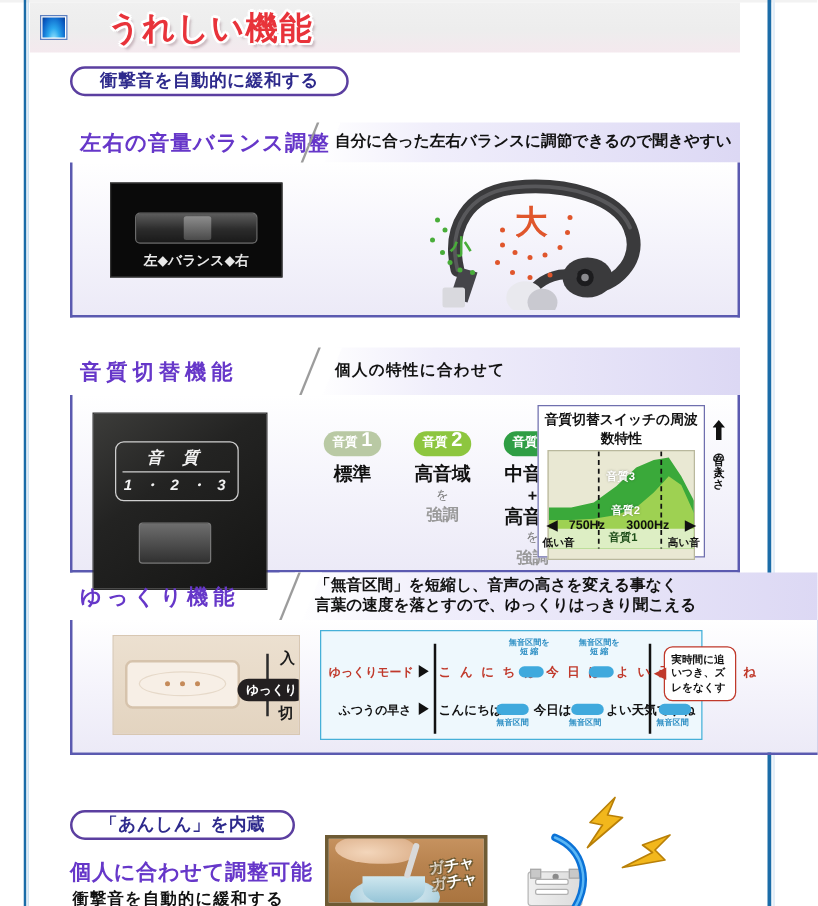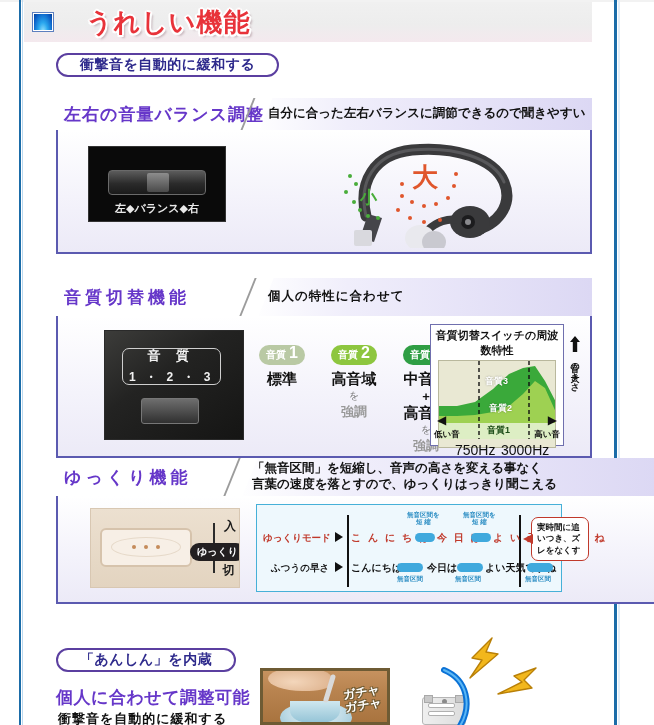--- a/index.html
+++ b/index.html
@@ -150,21 +150,21 @@
   .qcol .sm { color:#777; font-size:10px; }
   .qcol .gy { color:#999; font-size:13px; font-weight:bold; }
 
   
   .chart-box {
     position:absolute; border:1.5px solid #6f6fae; background:#fff;
   }
   .chart-title { text-align:center; font-size:11px; font-weight:bold; color:#111; padding:3px 0 2px; letter-spacing:0; }
   .chart-plot { position:relative; background:#e9e8d3; border:1px solid #b9b89d; overflow:hidden; }
   .chart-svg { display:block; }
-  .chart-xlab { position:absolute; font-size:14px; font-weight:normal; color:#111;margin-top:27px; }
+  .chart-xlab { position:absolute; font-size:10px; font-weight:bold; color:#111; }
   .chart-foot { position:absolute; font-size:8.5px; font-weight:bold; color:#111; }
   .chart-arrow { position:absolute; font-size:12px; color:#111; line-height:1; }
   .chart-ylab {
     position:absolute; writing-mode:vertical-rl; font-size:9px; font-weight:bold; color:#111;
     letter-spacing:0px;
   }
   .chart-inlbl { position:absolute; font-size:9px; font-weight:bold; color:#fff;
     background:rgba(0,0,0,0); text-shadow:0 0 2px rgba(0,0,0,.35); }
   .chart-inlbl.dark { color:#1d4d18; text-shadow:none; }
 
@@ -353,21 +353,21 @@
     <div class="feat-head" style="height:38px;">
       <div class="feat-title spaced" style="width:196px;">音質切替機能</div>
       <div class="feat-desc spaced">
         <div class="slash"></div>
           <div class="slashline"></div>
         <span style="position:relative; z-index:4;">個人の特性に合わせて</span>
       </div>
     </div>
     <div class="feat-body" style="height:142px;">
 
-      <div class="photo ph-quality" style="left:46px; top:14px; width:140px; height:110px;">
+      <div class="photo ph-quality" style="left:16px; top:14px; width:140px; height:142px;font-style:italic;">
         <div class="plate">
           <div class="t1">音 質</div>
           <div class="sep"></div>
           <div class="t2">1 ・ 2 ・ 3</div>
         </div>
         <div class="slider"></div>
       </div>
 
       <div class="qcol" style="left:186px; top:28px;">
         <span class="qbadge" style="background:#b9c9a4;">

